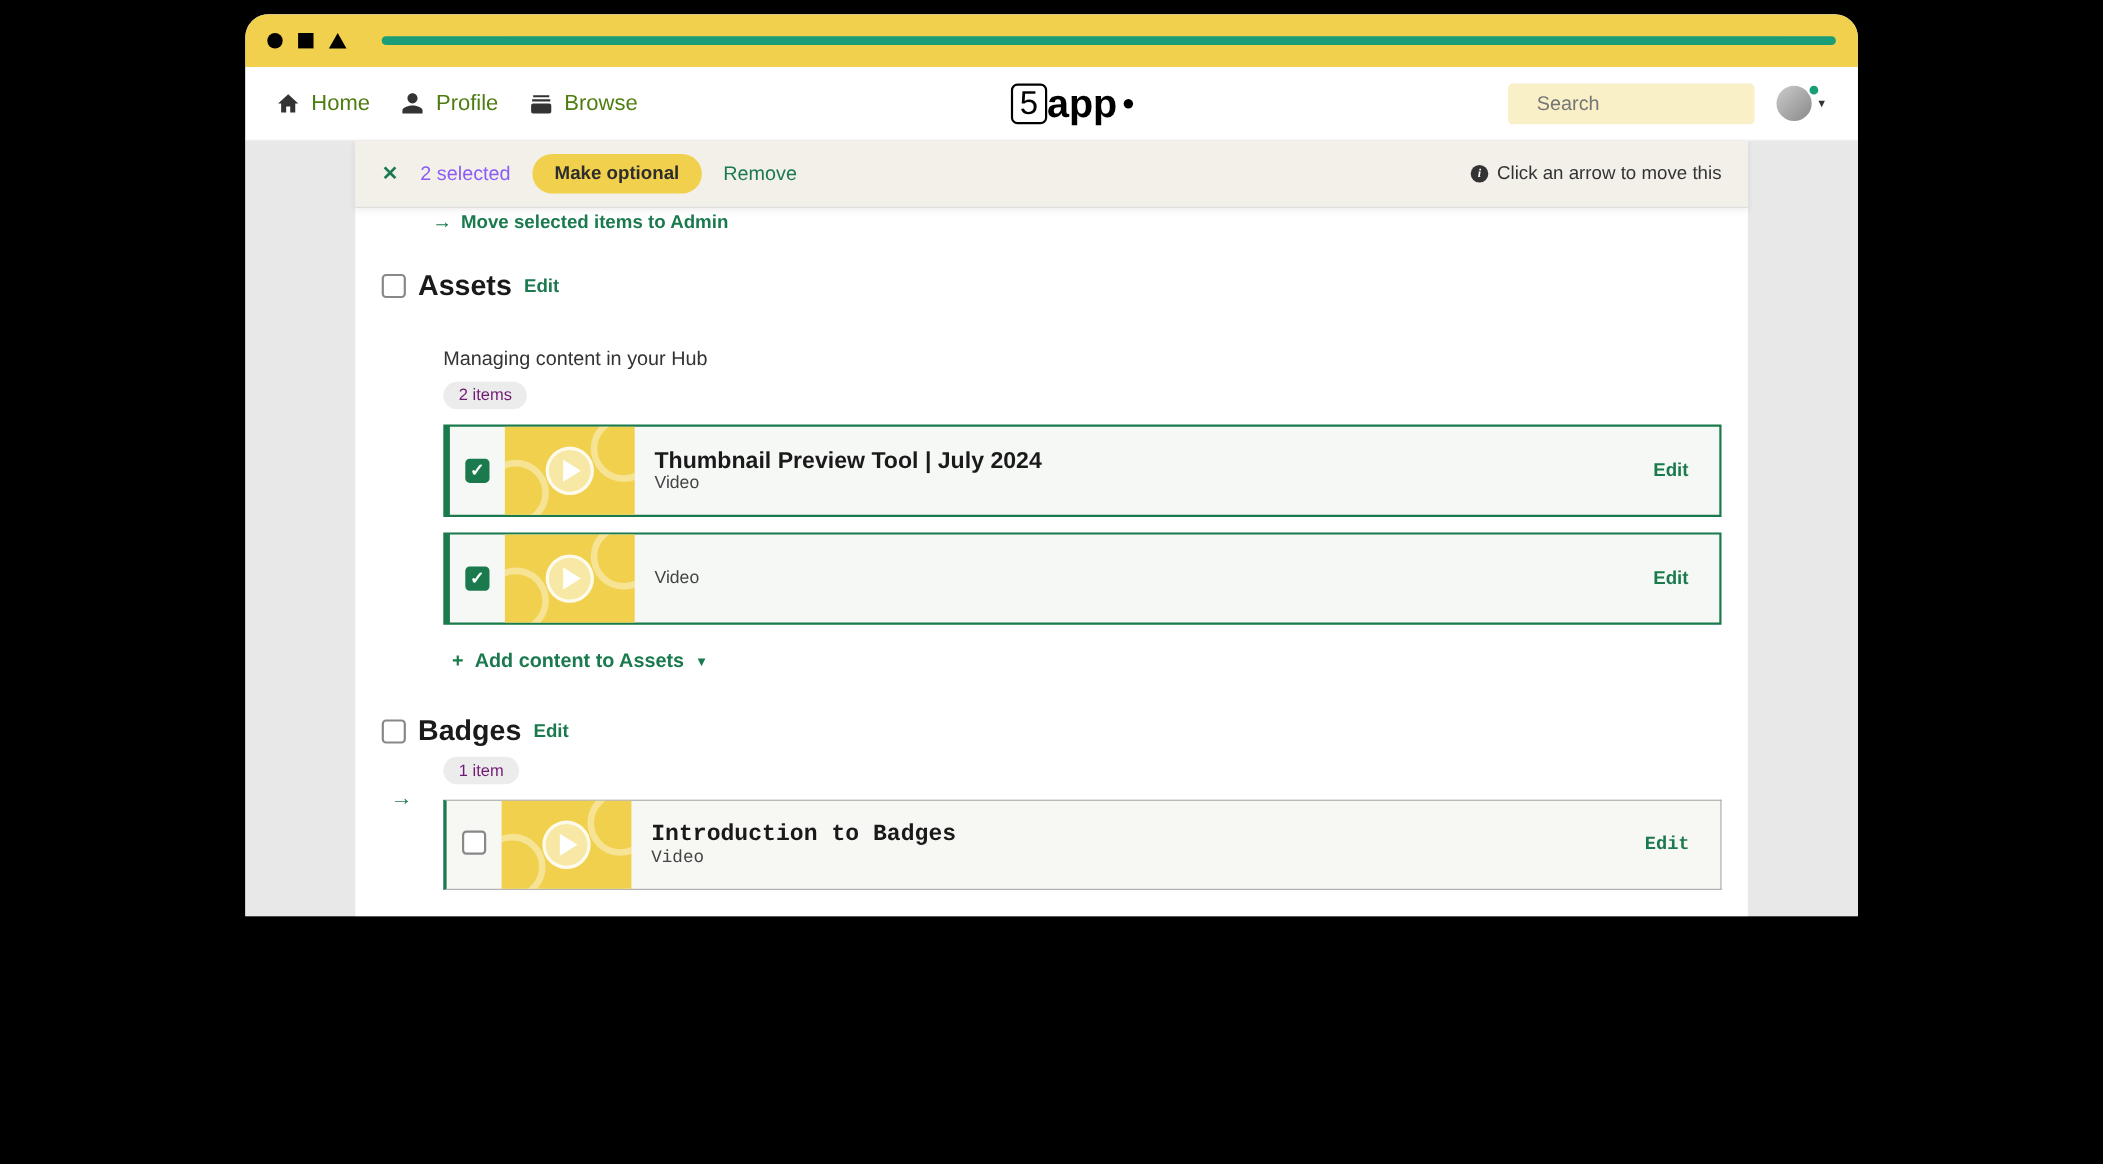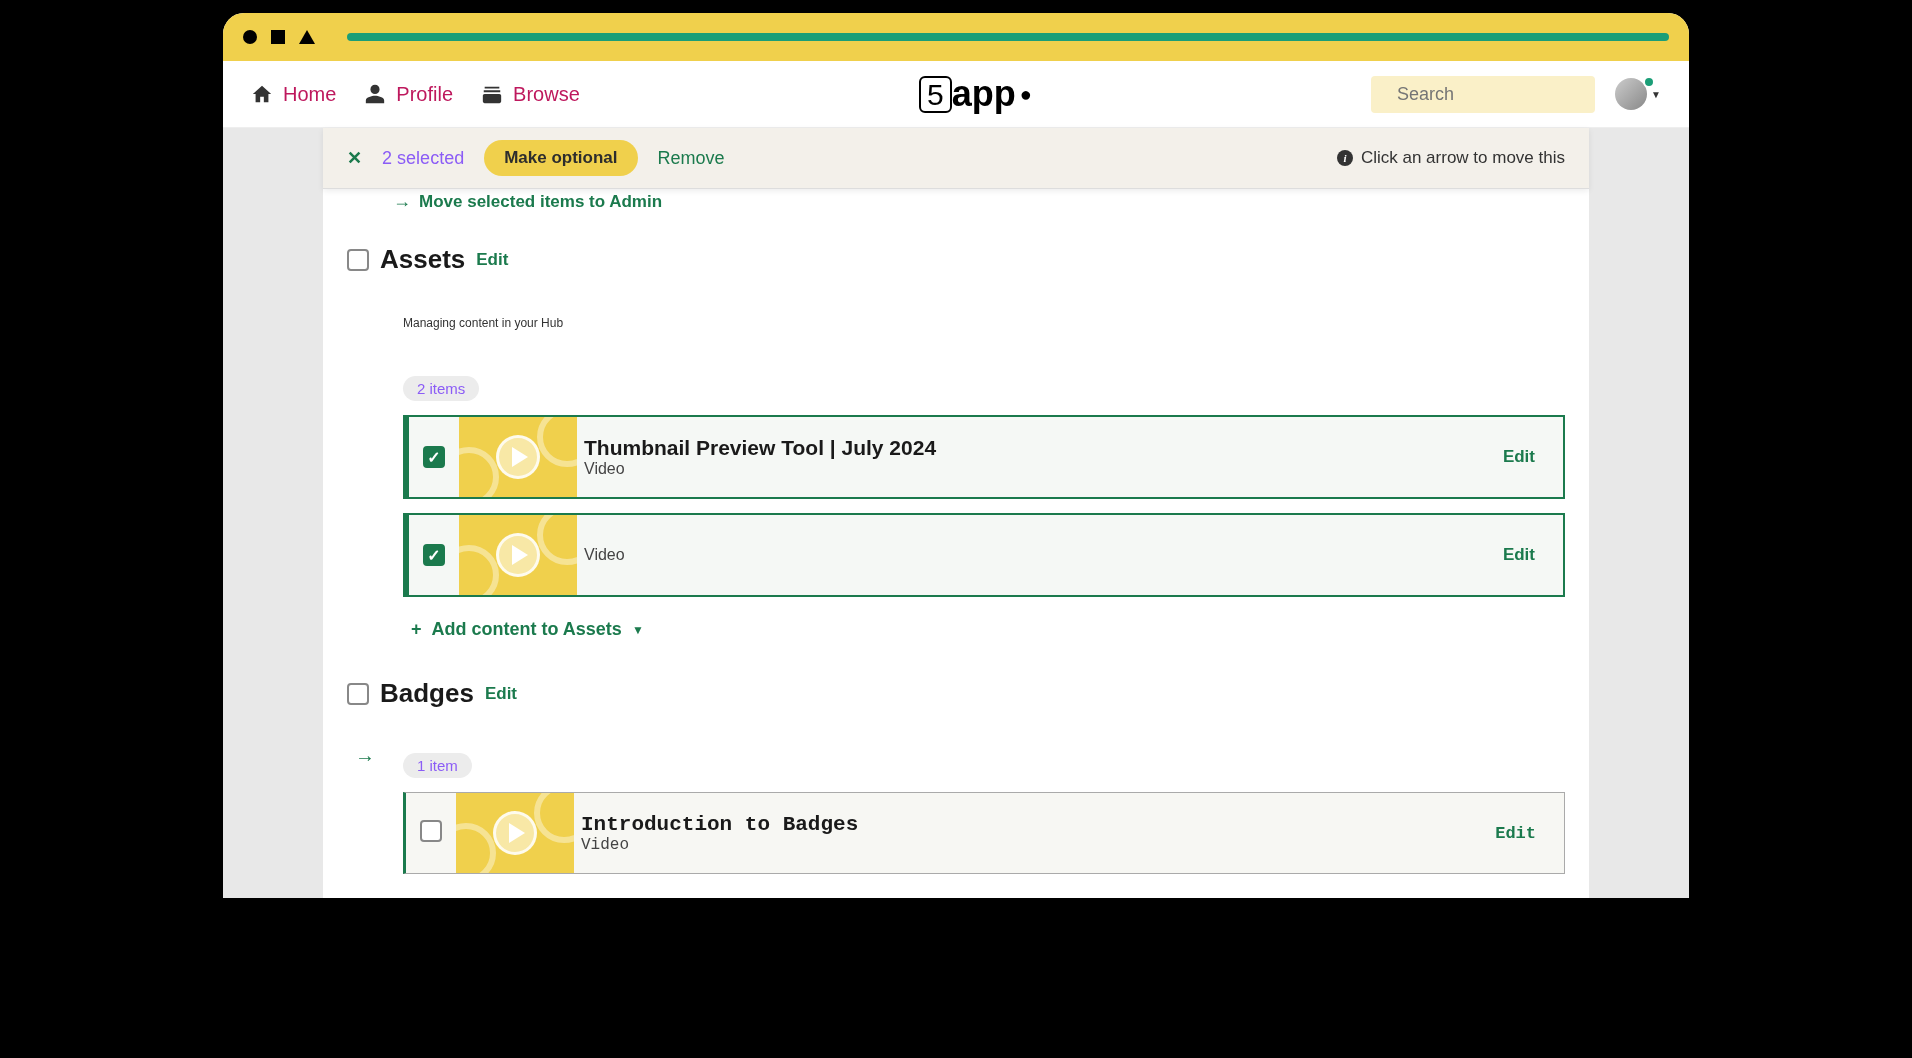--- a/index.html
+++ b/index.html
@@ -6,21 +6,21 @@
 body { font-family: -apple-system, BlinkMacSystemFont, 'Segoe UI', sans-serif; background: #000; display: flex; justify-content: center; align-items: flex-start; min-height: 100vh; padding: 10px; }
 .browser-frame { width: 1472px; background: #fff; border-radius: 24px 24px 0 0; overflow: hidden; border: 3px solid #000; position: relative; }
 .browser-chrome { background: #f0d04c; height: 48px; display: flex; align-items: center; padding: 0 20px; gap: 12px; }
 .chrome-icons { display: flex; gap: 14px; align-items: center; }
 .chrome-circle { width: 14px; height: 14px; border-radius: 50%; background: #000; }
 .chrome-square { width: 14px; height: 14px; background: #000; }
 .chrome-triangle { width: 0; height: 0; border-left: 8px solid transparent; border-right: 8px solid transparent; border-bottom: 14px solid #000; }
 .url-bar { flex: 1; height: 8px; background: #1b9e77; border-radius: 8px; margin-left: 20px; }
 .app-header { display: flex; align-items: center; justify-content: space-between; padding: 12px 28px; background: #fff; border-bottom: 1px solid #eee; }
 .nav-links { display: flex; gap: 28px; align-items: center; }
-.nav-item { display: flex; align-items: center; gap: 10px; color: #be185d; font-size: 20px; cursor: pointer; text-align: right; }
+.nav-item { display: flex; align-items: center; gap: 10px; color: #4d7c0f; font-size: 20px; cursor: pointer; text-align: right; }
 .nav-item svg { width: 22px; height: 22px; fill: #333; }
 .logo { font-size: 36px; font-weight: 700; display: flex; align-items: center; }
 .logo-dot { font-size: 20px; margin-left: 4px; }
 .header-right { display: flex; align-items: center; gap: 20px; }
 .search-box { display: flex; align-items: center; background: #faf0c8; border-radius: 4px; padding: 8px 14px; width: 224px; }
 .search-box svg { width: 20px; height: 20px; fill: #333; margin-right: 12px; }
 .search-input { border: none; background: transparent; font-size: 18px; outline: none; flex: 1; }
 .avatar-wrap { position: relative; display: flex; align-items: center; gap: 4px; cursor: pointer; }
 .avatar { width: 32px; height: 32px; border-radius: 50%; background: linear-gradient(135deg, #ccc, #888); }
 .avatar-dot { position: absolute; top: -2px; right: 6px; width: 12px; height: 12px; background: #1b9e77; border-radius: 50%; border: 2px solid #fff; }
@@ -37,32 +37,32 @@
 .info-icon { width: 16px; height: 16px; border-radius: 50%; background: #333; color: #fff; display: inline-flex; align-items: center; justify-content: center; font-size: 11px; font-weight: bold; font-style: italic; font-family: serif; }
 .move-hint { display: flex; align-items: center; gap: 8px; padding: 2px 0 12px 70px; color: #1b7a4d; font-size: 17px; font-weight: 600; }
 .move-hint .arrow { font-size: 18px; }
 .section { padding: 20px 24px 10px; }
 .section-header { display: flex; align-items: center; gap: 11px; margin-bottom: 8px; }
 .checkbox { width: 22px; height: 22px; border: 2px solid #888; border-radius: 4px; cursor: pointer; background: #fff; display: inline-flex; align-items: center; justify-content: center; }
 .checkbox.checked { background: #1b7a4d; border-color: #1b7a4d; }
 .checkbox.checked::after { content: '✓'; color: #fff; font-size: 16px; font-weight: bold; }
 .section-title { font-size: 26px; font-weight: 700; color: #1a1a1a; }
 .edit-link { color: #1b7a4d; font-size: 17px; font-weight: 600; cursor: pointer; }
-.section-desc { font-size: 12px; color: #333; padding-left: 56px; margin-bottom: 10px; margin-top: 41px; }
-.item-count { display: inline-block; background: #ececec; border-radius: 14px; padding: 4px 14px; font-size: 15px; color: #8b5cf6; margin-left: 56px; margin-bottom: 14px; margin-top: 36px; }
+.section-desc { font-size: 18px; color: #333; padding-left: 56px; margin-bottom: 10px; margin-top: 41px; }
+.item-count { display: inline-block; background: #ececec; border-radius: 14px; padding: 4px 14px; font-size: 15px; color: #701a75; margin-left: 56px; margin-bottom: 14px; }
 .item-card { display: flex; align-items: center; border: 2px solid #1b7a4d; background: #f5f8f5; margin-left: 56px; margin-bottom: 14px; border-left: 6px solid #1b7a4d; }
 .item-card.unchecked { border: 1px solid #aaa; border-left: 3px solid #1b7a4d; background: #f7f7f3; font-family: Liberation Mono, monospace; }
 .item-check-col { padding: 0 14px; }
 .item-thumb { width: 118px; height: 80px; background: #f0d04c; display: flex; align-items: center; justify-content: center; position: relative; overflow: hidden; }
 .play-circle { width: 44px; height: 44px; border-radius: 50%; background: rgba(255,255,255,0.5); border: 3px solid rgba(255,255,255,0.8); display: flex; align-items: center; justify-content: center; z-index: 2; }
 .play-triangle { width: 0; height: 0; border-top: 10px solid transparent; border-bottom: 10px solid transparent; border-left: 16px solid #fff; margin-left: 4px; }
 .thumb-deco { position: absolute; width: 60px; height: 60px; border: 6px solid rgba(255,255,255,0.4); border-radius: 50%; }
 .thumb-deco.d1 { top: 30px; left: -20px; }
 .thumb-deco.d2 { top: -10px; right: -20px; }
-.item-body { flex: 1; padding: 10px 7px; }
+.item-body { flex: 1; padding: 10px 18px; }
 .item-title { font-size: 21px; font-weight: 700; color: #1a1a1a; }
 .item-type { font-size: 16px; color: #444; }
 .item-edit { padding: 0 28px; color: #1b7a4d; font-size: 17px; font-weight: 600; cursor: pointer; }
 .add-content { display: flex; align-items: center; gap: 10px; padding: 8px 0 8px 64px; color: #1b7a4d; font-size: 18px; font-weight: 600; cursor: pointer; }
 .add-content .plus { font-size: 18px; font-weight: bold; }
 .add-content .chev { font-size: 12px; }
 .side-arrow { position: absolute; left: 32px; color: #1b7a4d; font-size: 20px; font-weight: bold; }
 </style>
 </head>
 <body>

